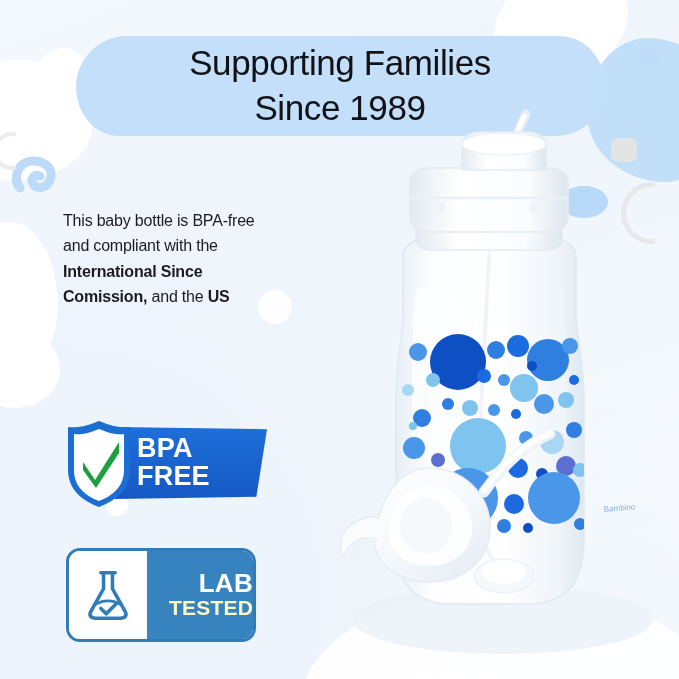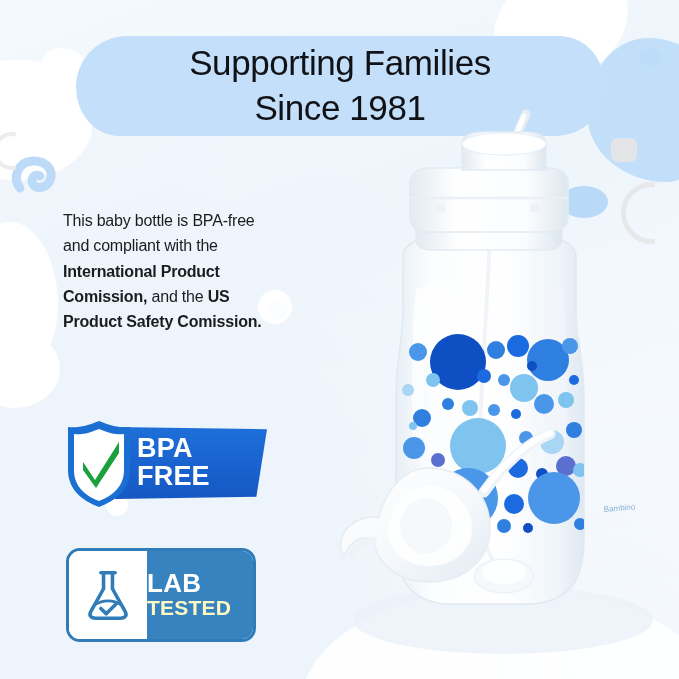--- a/index.html
+++ b/index.html
@@ -110,21 +110,21 @@
   }
 
   .badge-lab{
     position:absolute;left:66px;top:548px;width:184px;height:88px;
     border:3px solid #2f7cb8;border-radius:14px;overflow:hidden;
     background:#ffffff;display:flex;
   }
   .lab-left{width:78px;display:flex;align-items:center;justify-content:center;background:#ffffff;}
   .lab-right{
     flex:1;background:#3683bf;display:flex;flex-direction:column;
-    align-items:flex-start;justify-content:center;
+    align-items:flex-end;justify-content:center;
   }
   .lab-right .l1{color:#fff;font-weight:700;font-size:26px;line-height:1;letter-spacing:.3px;}
   .lab-right .l2{color:#fef9c3;font-weight:700;font-size:21px;line-height:1.12;letter-spacing:.2px;}
 
   
   #bottle{position:absolute;left:318px;top:108px;width:362px;height:572px;}
 </style>
 </head>
 <body>
 
@@ -147,29 +147,28 @@
   <div class="deco blob-topright-white"></div>
   <div class="deco mini-blue"></div>
   <div class="deco gray-hex"></div>
   <div class="deco gray-arc"></div>
   <div class="deco gray-arc2"></div>
   <div class="deco blue-pill-bottle"></div>
   <div class="deco bg-wave-bottom"></div>
 
   <div class="banner">
     <h1>Supporting Families</h1>
-    <h1>Since 1981</h1>
+    <h1>Since 1989</h1>
   </div>
 
   <p class="copy">
     <span>This baby bottle is BPA-free</span><br>
     <span>and compliant with the</span><br>
-    <b>International Product</b><br>
+    <b>International Since</b><br>
     <b>Comission,</b><span> and the </span><b>US</b><br>
-    <b>Product Safety Comission.</b>
   </p>
 
   <div class="badge-bpa">
     <div class="bpa-banner">
       <span>BPA</span>
       <span>FREE</span>
     </div>
     <div class="shield-wrap">
       <svg viewBox="0 0 72 92" width="72" height="92">
         <path d="M36 3 C22 9 12 10 5 9 L5 52 C5 72 20 83 36 89 C52 83 67 72 67 52 L67 9 C60 10 50 9 36 3 Z" fill="#1b6fd2"></path>

